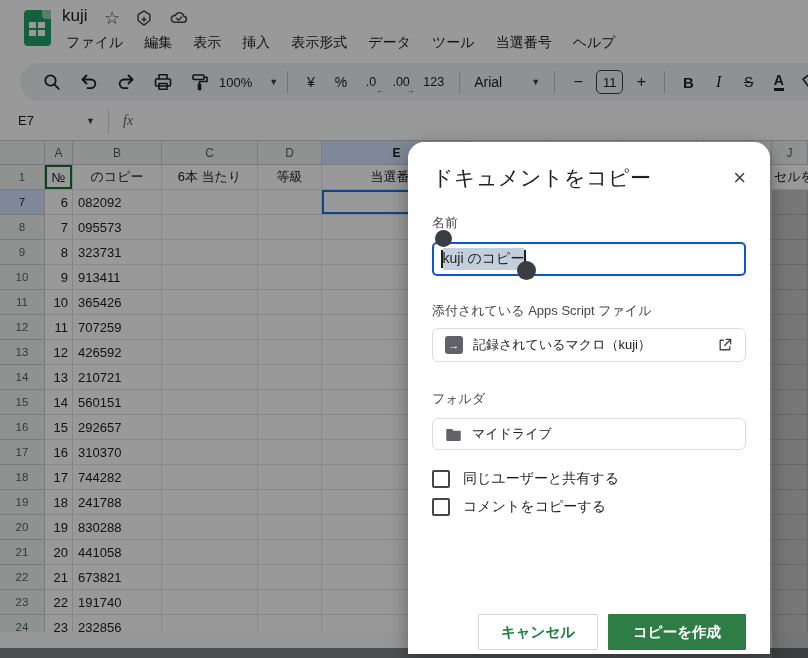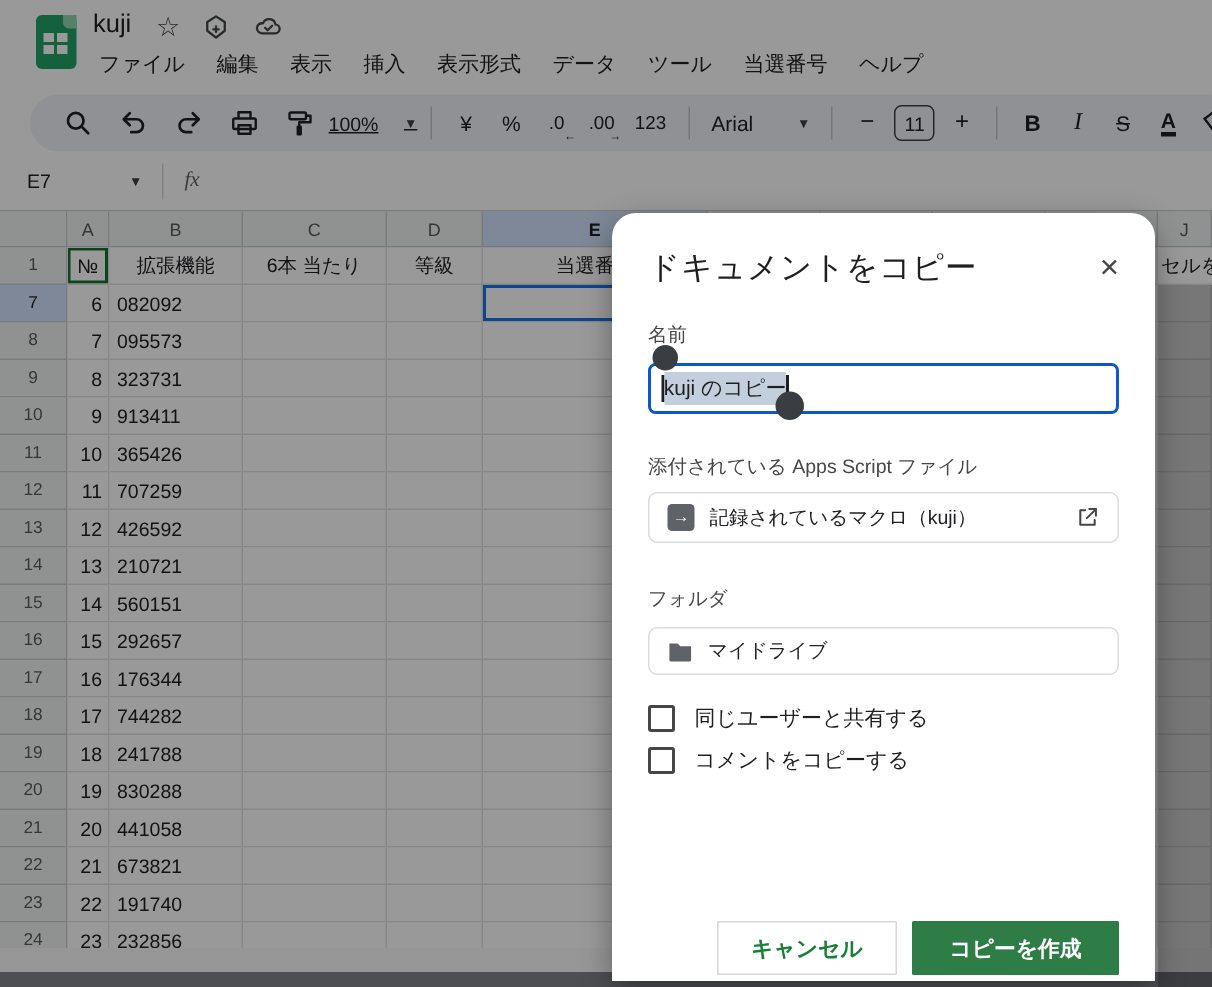--- a/index.html
+++ b/index.html
@@ -21,21 +21,21 @@
   .menubar { position:absolute; left:66px; top:34px; display:flex; gap:21px; font-size:14px; color:#202124; }
   .menubar span { cursor:default; }
 
   
   .toolbar { position:absolute; left:20px; top:63px; right:-16px; height:38px; background:#eef2f9;
              border-radius:19px; display:flex; align-items:center; padding-left:14px; overflow:hidden; }
   .tb-it { display:flex; align-items:center; justify-content:center; width:38px; height:28px; color:#202124; }
   .tb-sm { width:31px; }
   .tb-div { width:1px; height:22px; background:#c4c7c5; margin:0 8px; flex:none; }
   .tb-txt { font-size:14px; }
-  .tb-zoom { width:62px; font-size:13px; gap:17px;text-decoration:underline; }
+  .tb-zoom { width:62px; font-size:13px; gap:17px; }
   .caret { font-size:9px; color:#3c4043; }
   .tb-dec { font-size:12.5px; position:relative; }
   .tb-dec .ar { position:absolute; bottom:1px; right:2px; font-size:8px; }
   .tb-123 { font-size:12.5px; width:36px;}
   .tb-font { width:80px; font-size:14px; justify-content:space-between; padding:0 6px; }
   .fsz-box { width:27px; height:24px; border:1.5px solid #3c4043; border-radius:5px; display:flex;
              align-items:center; justify-content:center; font-size:13px; }
   .tb-b { font-weight:bold; font-size:15px; }
   .tb-i { font-family:"Liberation Serif", serif; font-style:italic; font-size:16px; }
   .tb-s { font-size:14px; text-decoration:line-through; }
@@ -246,21 +246,21 @@
         <div class="chdr" style="width: 75px;">F</div>
         <div class="chdr" style="width: 75px;">G</div>
         <div class="chdr" style="width: 75px;">H</div>
         <div class="chdr" style="width: 75px;">I</div>
         <div class="chdr" style="width: 36px;">J</div>
       </div>
     <div>
         <div class="g-row">
           <div class="rhdr">1</div>
           <div class="gcell c-center a1" style="width: 28px;">№</div>
-          <div class="gcell c-center" style="width: 89px;">拡張機能</div>
+          <div class="gcell c-center" style="width: 89px;">のコピー</div>
           <div class="gcell c-center" style="width: 96px;">6本 当たり</div>
           <div class="gcell c-center" style="width: 64px;">等級</div>
           <div class="gcell c-center" style="width: 150px;">当選番号</div>
           <div class="gcell c-center" style="width: 75px;"></div>
           <div class="gcell c-center" style="width: 75px;"></div>
           <div class="gcell c-center" style="width: 75px;"></div>
           <div class="gcell c-center" style="width: 75px;"></div>
           <div class="gcell c-center j-ovf" style="width: 36px;">セルを</div>
         </div>
         <div class="g-row">
@@ -389,21 +389,21 @@
           <div class="gcell " style="width: 150px;"></div>
           <div class="gcell " style="width: 75px;"></div>
           <div class="gcell " style="width: 75px;"></div>
           <div class="gcell " style="width: 75px;"></div>
           <div class="gcell " style="width: 75px;"></div>
           <div class="gcell " style="width: 36px;"></div>
         </div>
         <div class="g-row">
           <div class="rhdr">17</div>
           <div class="gcell c-num" style="width: 28px;">16</div>
-          <div class="gcell c-txt" style="width: 89px;">176344</div>
+          <div class="gcell c-txt" style="width: 89px;">310370</div>
           <div class="gcell " style="width: 96px;"></div>
           <div class="gcell " style="width: 64px;"></div>
           <div class="gcell " style="width: 150px;"></div>
           <div class="gcell " style="width: 75px;"></div>
           <div class="gcell " style="width: 75px;"></div>
           <div class="gcell " style="width: 75px;"></div>
           <div class="gcell " style="width: 75px;"></div>
           <div class="gcell " style="width: 36px;"></div>
         </div>
         <div class="g-row">

